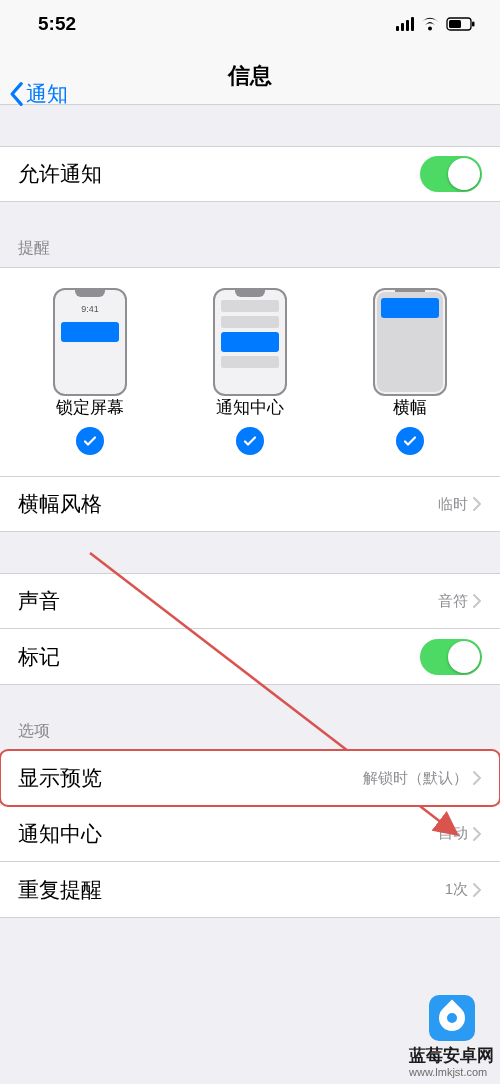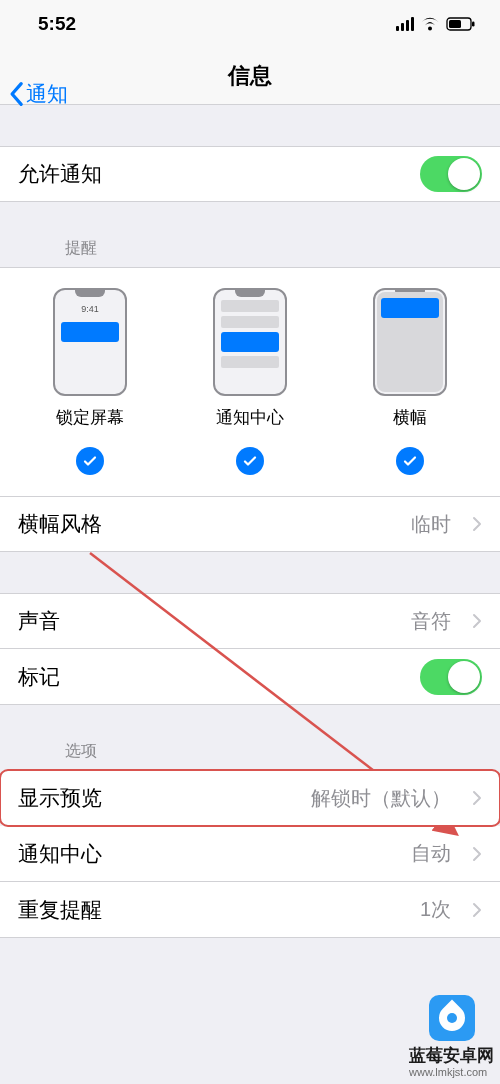--- a/index.html
+++ b/index.html
@@ -46,52 +46,52 @@
     }
     .nav-back svg { width: 16px; height: 26px; margin-right:2px;}
     .nav-title {
       position:absolute; left:0; right:0;
       text-align:center; font-size: 22px; font-weight:600;
       pointer-events:none;
     }
     .group-gap { height: 41px; }
     .group-gap-sm { height: 36px; }
     .section-hdr {
-      padding: 0 18px 8px; font-size: 16px; color:#8a8a8e;margin-left:47px;
+      padding: 0 18px 8px; font-size: 16px; color:#8a8a8e;
     }
     .cell {
       background: #fff;
       min-height: 56px;
       padding: 0 18px;
       display:flex; align-items:center; justify-content:space-between;
       font-size: 21px;
       border-top: 1px solid #d1d1d5;
       border-bottom: 1px solid #d1d1d5;
     }
     .cell + .cell { border-top: none; }
-    .cell-val { color:#8e8e93; font-size: 20px; display:flex; align-items:center; gap:21px;}
+    .cell-val { color:#8e8e93; font-size: 15px; display:flex; align-items:center; gap:4px;}
     .chevron { color:#c7c7cc; }
     .chevron svg{width:10px;height:16px;display:block;}
     .toggle {
       width: 62px; height: 36px; border-radius: 18px;
       position: relative;
     }
     .toggle.on { background:#4cd964; }
     .toggle .knob {
       position:absolute; top:2px; right:2px;
       width:32px; height:32px; border-radius:50%;
       background:#fff; box-shadow:0 1px 3px rgba(0,0,0,.3);
     }
     .alert-panel {
       background:#fff;
       border-top:1px solid #d1d1d5;
       padding: 20px 10px 22px;
       display:flex; justify-content:space-around;
     }
-    .alert-item { display:flex; flex-direction:column; align-items:center; gap:10px;}
+    .alert-item { display:flex; flex-direction:column; align-items:center; }
     .phone-mock {
       width: 74px; height: 108px; border:2.5px solid #8e8e93; border-radius:12px;
       background:#f2f2f5; position:relative; overflow:hidden;
     }
     .phone-mock .notch{ position:absolute; top:0; left:50%; transform:translateX(-50%); width:30px;height:7px;background:#8e8e93;border-radius:0 0 6px 6px;}
     .lock-time{position:absolute;top:14px;left:0;right:0;text-align:center;font-size:9px;color:#555}
     .lock-notif{position:absolute;top:32px;left:6px;right:6px;height:20px;background:#007aff;border-radius:3px;}
     .nc-row{position:absolute;left:6px;right:6px;height:12px;background:#d8d8db;border-radius:2px;}
     .nc-row.r1{top:10px} .nc-row.r2{top:26px} .nc-row.r4{top:66px}
     .nc-notif{position:absolute;top:42px;left:6px;right:6px;height:20px;background:#007aff;border-radius:3px;}

